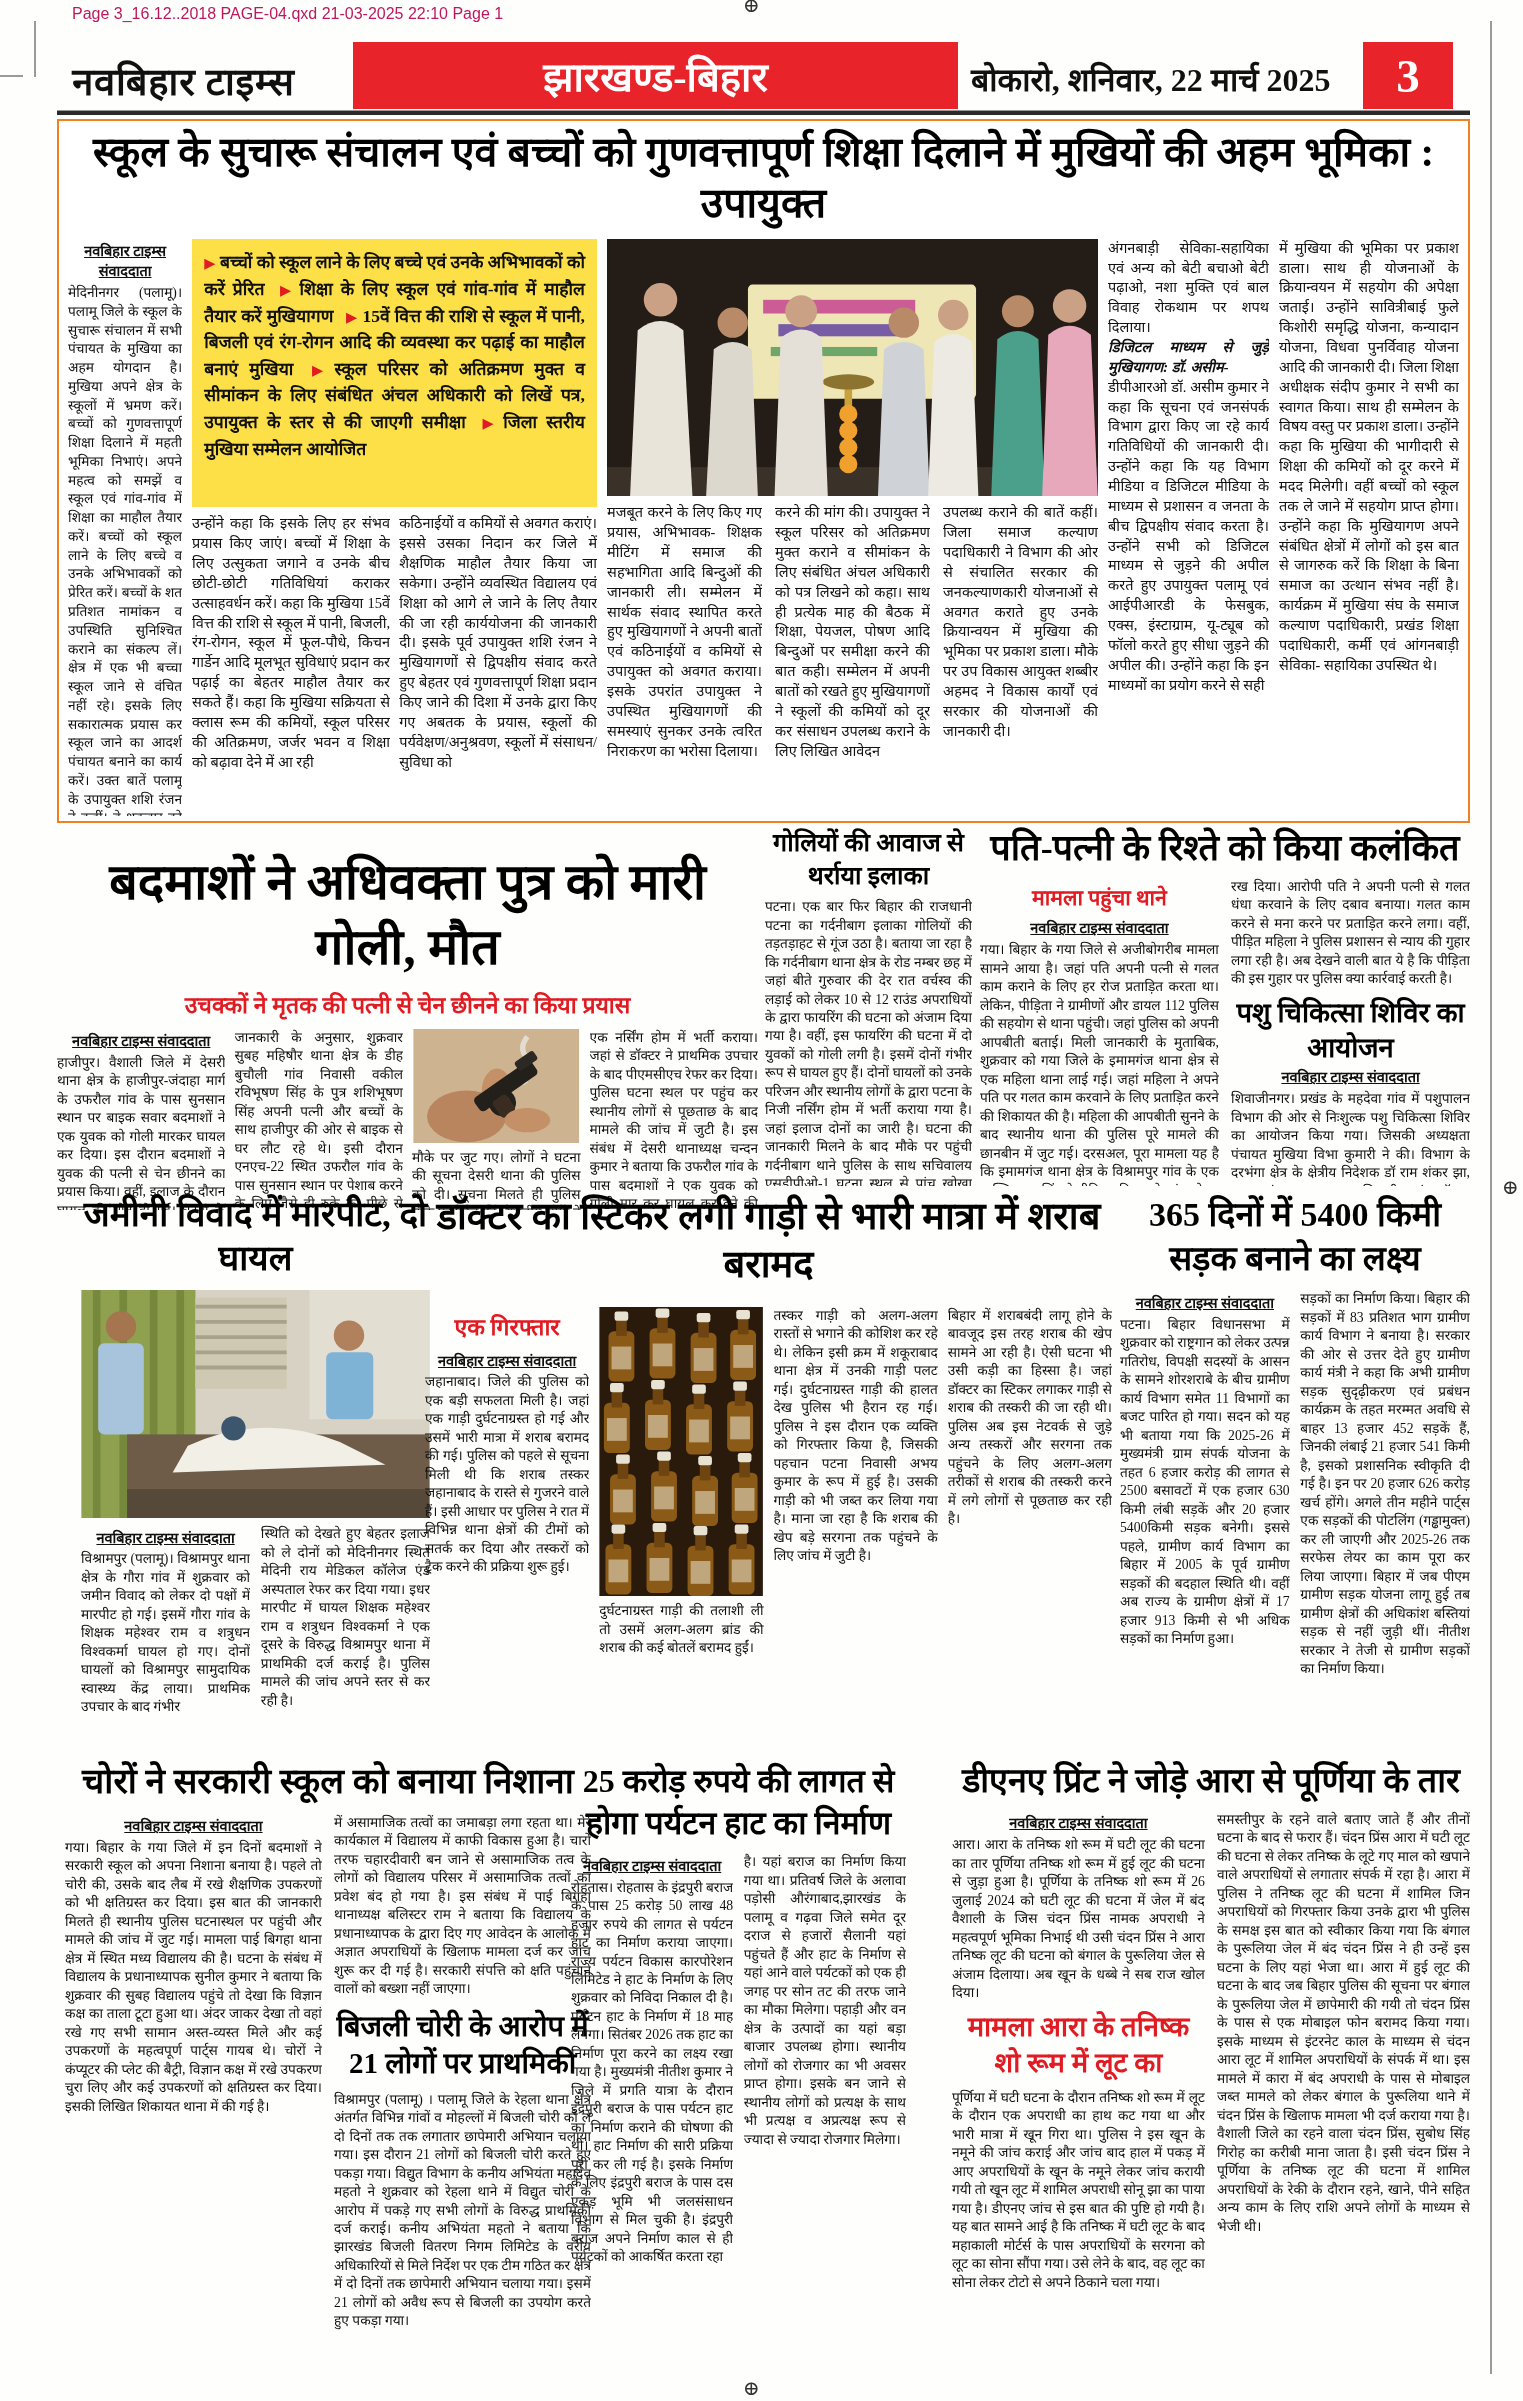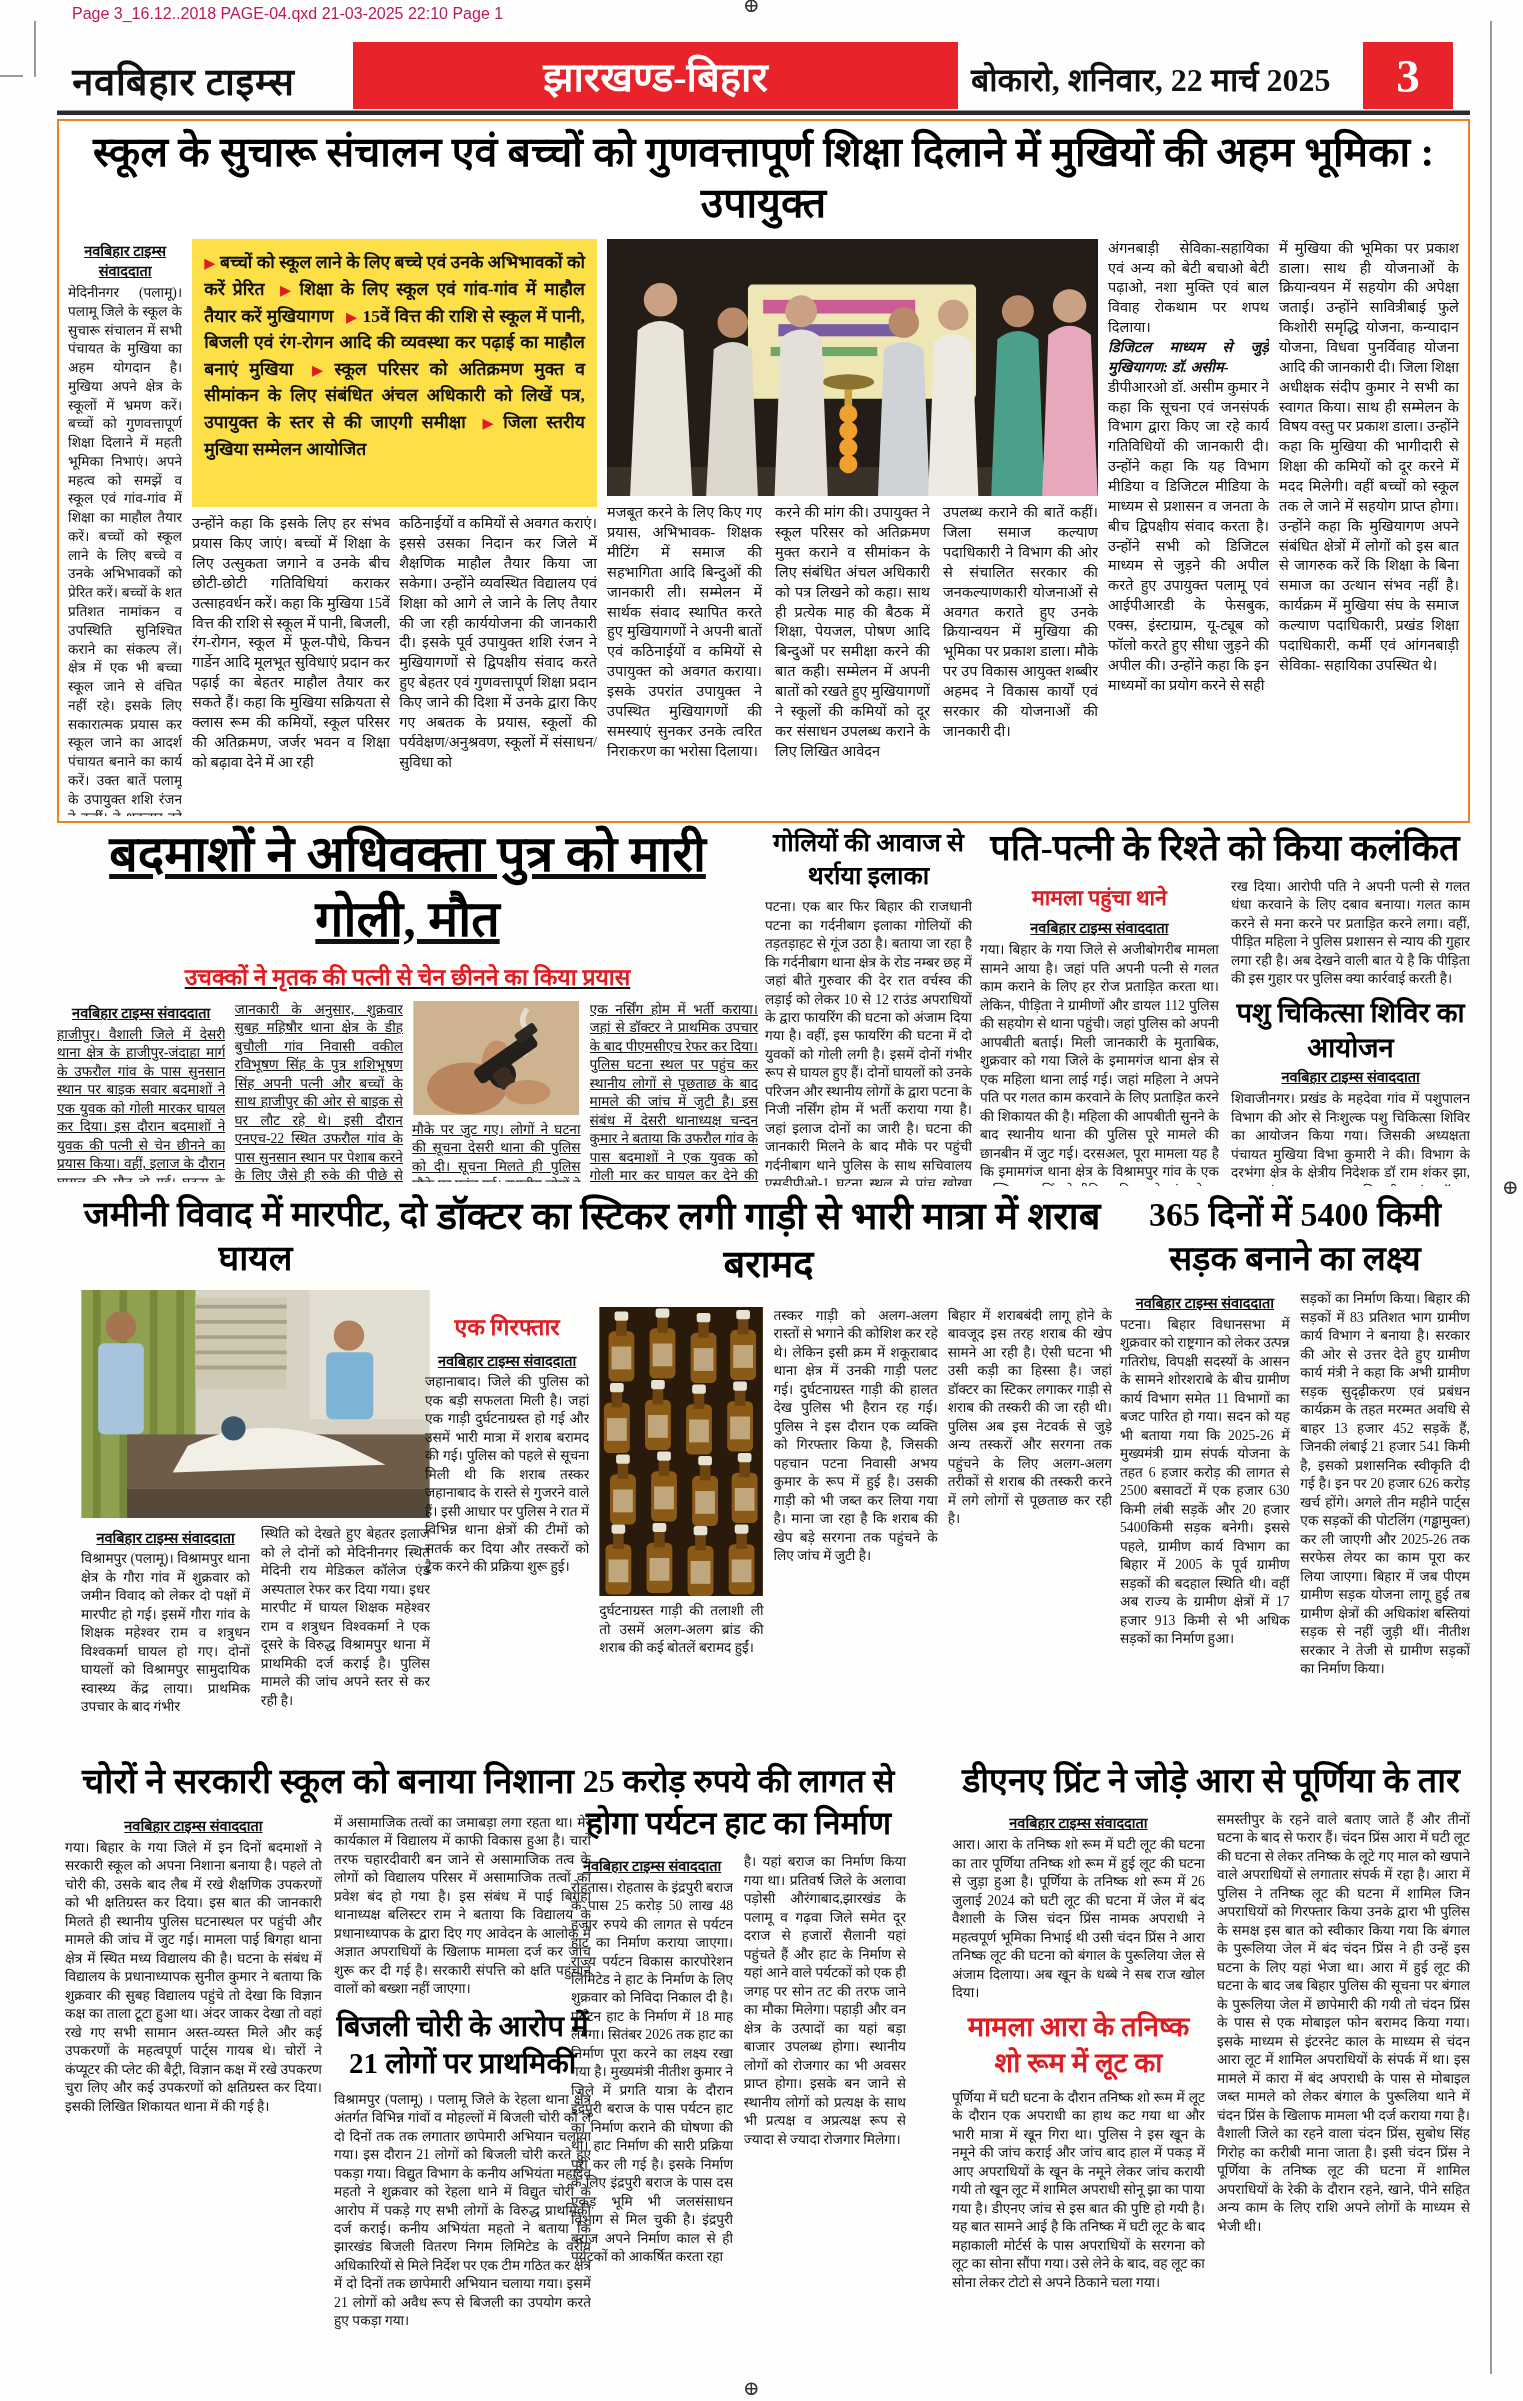--- a/index.html
+++ b/index.html
@@ -116,21 +116,21 @@
     <div class="col" style="flex:0 0 161px;">
       <div class="body-text">अंगनबाड़ी सेविका-सहायिका एवं अन्य को बेटी बचाओ बेटी पढ़ाओ, नशा मुक्ति एवं बाल विवाह रोकथाम पर शपथ दिलाया।</div>
       <div class="body-text sub-head">डिजिटल माध्यम से जुड़े मुखियागण: डॉ. असीम-</div>
       <div class="body-text">डीपीआरओ डॉ. असीम कुमार ने कहा कि सूचना एवं जनसंपर्क विभाग द्वारा किए जा रहे कार्य गतिविधियों की जानकारी दी। उन्होंने कहा कि यह विभाग मीडिया व डिजिटल मीडिया के माध्यम से प्रशासन व जनता के बीच द्विपक्षीय संवाद करता है। उन्होंने सभी को डिजिटल माध्यम से जुड़ने की अपील करते हुए उपायुक्त पलामू एवं आईपीआरडी के फेसबुक, एक्स, इंस्टाग्राम, यू-ट्यूब को फॉलो करते हुए सीधा जुड़ने की अपील की। उन्होंने कहा कि इन माध्यमों का प्रयोग करने से सही</div>
     </div>
 
     <div class="col body-text" style="flex:1 1 auto;">में मुखिया की भूमिका पर प्रकाश डाला। साथ ही योजनाओं के क्रियान्वयन में सहयोग की अपेक्षा जताई। उन्होंने सावित्रीबाई फुले किशोरी समृद्धि योजना, कन्यादान योजना, विधवा पुनर्विवाह योजना आदि की जानकारी दी। जिला शिक्षा अधीक्षक संदीप कुमार ने सभी का स्वागत किया। साथ ही सम्मेलन के विषय वस्तु पर प्रकाश डाला। उन्होंने कहा कि मुखिया की भागीदारी से शिक्षा की कमियों को दूर करने में मदद मिलेगी। वहीं बच्चों को स्कूल तक ले जाने में सहयोग प्राप्त होगा। उन्होंने कहा कि मुखियागण अपने संबंधित क्षेत्रों में लोगों को इस बात से जागरुक करें कि शिक्षा के बिना समाज का उत्थान संभव नहीं है। कार्यक्रम में मुखिया संघ के समाज कल्याण पदाधिकारी, प्रखंड शिक्षा पदाधिकारी, कर्मी एवं आंगनबाड़ी सेविका- सहायिका उपस्थित थे।</div>
   </div>
 </div>
 
-<div class="abs" style="left:57px;top:822px;width:701px;height:359px;text-decoration:underline;">
+<div class="abs" style="left:57px;top:850px;width:701px;height:359px;">
   <div class="headline" style="font-size:50px;line-height:1.3;">बदमाशों ने अधिवक्ता पुत्र को मारी गोली, मौत</div>
   <div class="red-sub" style="font-size:23px;margin-top:7.6px;">उचक्कों ने  मृतक की पत्नी से चेन छीनने का किया प्रयास</div>
   <div class="cols" style="gap:9.1px;margin-top:9.1px;height:181px;">
     <div class="col">
       <div class="byline">नवबिहार टाइम्स संवाददाता</div>
       <div class="small-text">हाजीपुर। वैशाली जिले में देसरी थाना क्षेत्र के हाजीपुर-जंदाहा मार्ग के उफरौल गांव के पास सुनसान स्थान पर बाइक सवार बदमाशों ने एक युवक को गोली मारकर घायल कर दिया। इस दौरान बदमाशों ने युवक की पत्नी से चेन छीनने का प्रयास किया। वहीं, इलाज के दौरान घायल की मौत हो गई। घटना के बाद मौके पर जुटे लोगों ने घायल युवक को इलाज के लिए सदर अस्पताल हाजीपुर में भर्ती कराया था। जहां से डॉक्टर ने प्राथमिक उपचार के बाद</div>
     </div>
     <div class="col small-text">जानकारी के अनुसार, शुक्रवार सुबह महिषौर थाना क्षेत्र के डीह बुचौली गांव निवासी वकील रविभूषण सिंह के पुत्र शशिभूषण सिंह अपनी पत्नी और बच्चों के साथ हाजीपुर की ओर से बाइक से घर लौट रहे थे। इसी दौरान एनएच-22 स्थित उफरौल गांव के पास सुनसान स्थान पर पेशाब करने के लिए जैसे ही रुके की पीछे से बाइक सवार दो बदमाश पहुंचे तथा महिला के गले से चेन छीनने का प्रयास किया। चेन छीनने का विरोध करने पर बदमाशों ने फायरिंग कर दी। गोली</div>
     <div class="col">
       <svg class="photo-frame" viewBox="0 0 218 150" style="height:114px;">

